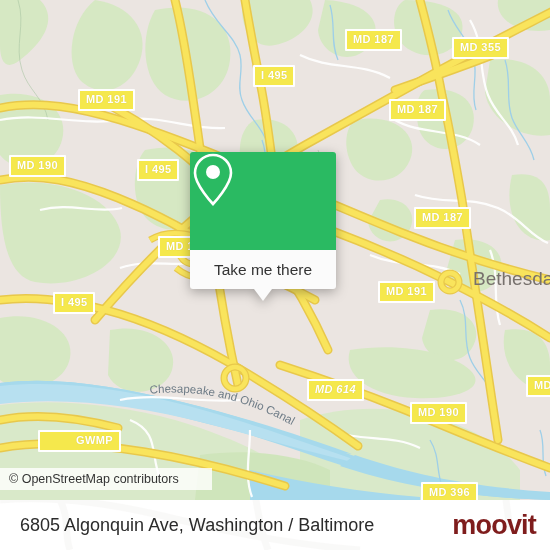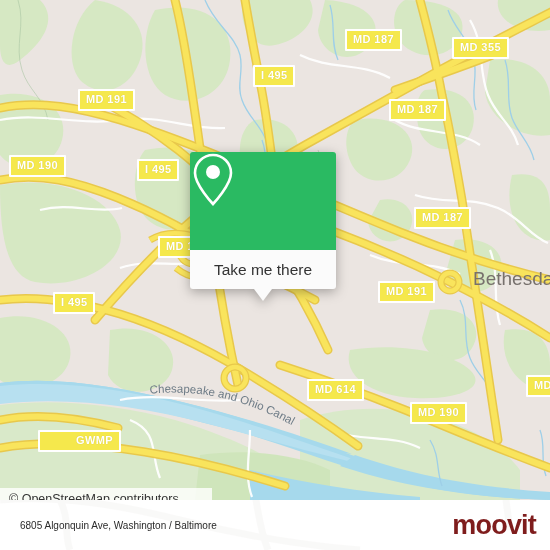--- a/index.html
+++ b/index.html
@@ -19,21 +19,21 @@
           border-radius:1px;color:#ffffff;font-size:11px;font-weight:bold;
           letter-spacing:.4px;line-height:1;padding:3px 6px 4px 6px;
           white-space:nowrap;font-family:"Liberation Sans",sans-serif;
           text-shadow:0 0 1px rgba(140,120,0,.35);box-sizing:border-box;}
 
   
   .place{position:absolute;color:#77716d;font-size:19px;white-space:nowrap;
          font-family:"Liberation Sans",sans-serif;}
 
   
-  #attrib{position:absolute;left:0;top:488px;width:212px;height:22px;
+  #attrib{position:absolute;left:0;top:468px;width:212px;height:22px;
           background:rgba(255,255,255,.80);display:flex;align-items:center;
           padding-left:9px;box-sizing:border-box;}
   #attrib span{font-size:12.5px;color:#333;font-family:"Liberation Sans",sans-serif;}
 
   
   #card{position:absolute;left:190px;top:124px;width:146px;
         filter:drop-shadow(0 3px 6px rgba(0,0,0,.30));margin-top:28px;}
   #card-green{height:98px;background:#2aba62;border-radius:3px 3px 0 0;
               display:flex;align-items:center;justify-content:center;}
   #card-white{height:39px;background:#fbfbfb;border-radius:0 0 3px 3px;
@@ -42,21 +42,21 @@
                    font-family:"Liberation Sans",sans-serif;}
   #card-tip{position:absolute;left:50%;top:137px;margin-left:-9px;width:0;height:0;
             border-left:9px solid transparent;border-right:9px solid transparent;
             border-top:12px solid #fbfbfb;}
 
   
   #bottombar{position:absolute;left:0;top:500px;width:550px;height:50px;
              background:#ffffff;overflow:hidden;}
   #bottombar svg{position:absolute;left:0;top:-500px;opacity:.10;}
   #addr{position:absolute;left:20px;top:50%;transform:translateY(-50%);
-        font-size:10px;color:#2b2b2b;white-space:nowrap;
+        font-size:18px;color:#2b2b2b;white-space:nowrap;
         font-family:"Liberation Sans",sans-serif;}
   #logo{position:absolute;right:14px;top:50%;transform:translateY(-50%);
         display:flex;align-items:center;}
   #logo-word{font-size:27px;font-weight:bold;color:#7f1d1d;letter-spacing:-.8px;
              line-height:1;font-family:"Liberation Sans",sans-serif;}
 </style>
 </head>
 <body>
 
 <div id="app">
@@ -211,24 +211,25 @@
     <div class="shield" style="left:253px;top:65px;">I 495</div>
     <div class="shield" style="left:78px;top:89px;">MD 191</div>
     <div class="shield" style="left:389px;top:99px;">MD 187</div>
     <div class="shield" style="left:9px;top:155px;">MD 190</div>
     <div class="shield" style="left:137px;top:159px;">I 495</div>
     <div class="shield" style="left:414px;top:207px;">MD 187</div>
     <div class="shield" style="left:158px;top:236px;">MD 1</div>
     <div class="shield" style="left:262px;top:260px;">MD 188</div>
     <div class="shield" style="left:378px;top:281px;">MD 191</div>
     <div class="shield" style="left:53px;top:292px;">I 495</div>
-    <div class="shield" style="left:307px;top:379px;">MD 614</div>
+    <div class="shield" style="left:307px;top:379px;font-style:italic;">MD 614</div>
     <div class="shield" style="left:526px;top:375px;">MD</div>
     <div class="shield" style="left:410px;top:402px;">MD 190</div>
     <div class="shield" style="left:38px;top:430px;padding-left:36px;">GWMP</div>
+    <div class="shield" style="left:421px;top:482px;">MD 396</div>
 
     <div id="attrib">
       <span>© OpenStreetMap contributors</span>
     </div>
 
     <div id="card">
       <div id="card-green">
         <svg width="46" height="56" viewBox="0 0 46 56">
           <path d="M23,3 C13,3 5,11 5,21 C5,33 23,52 23,52 C23,52 41,33 41,21 C41,11 33,3 23,3 Z" fill="none" stroke="#ffffff" stroke-width="2.6"></path>
           <circle cx="23" cy="20" r="7" fill="#ffffff"></circle>

